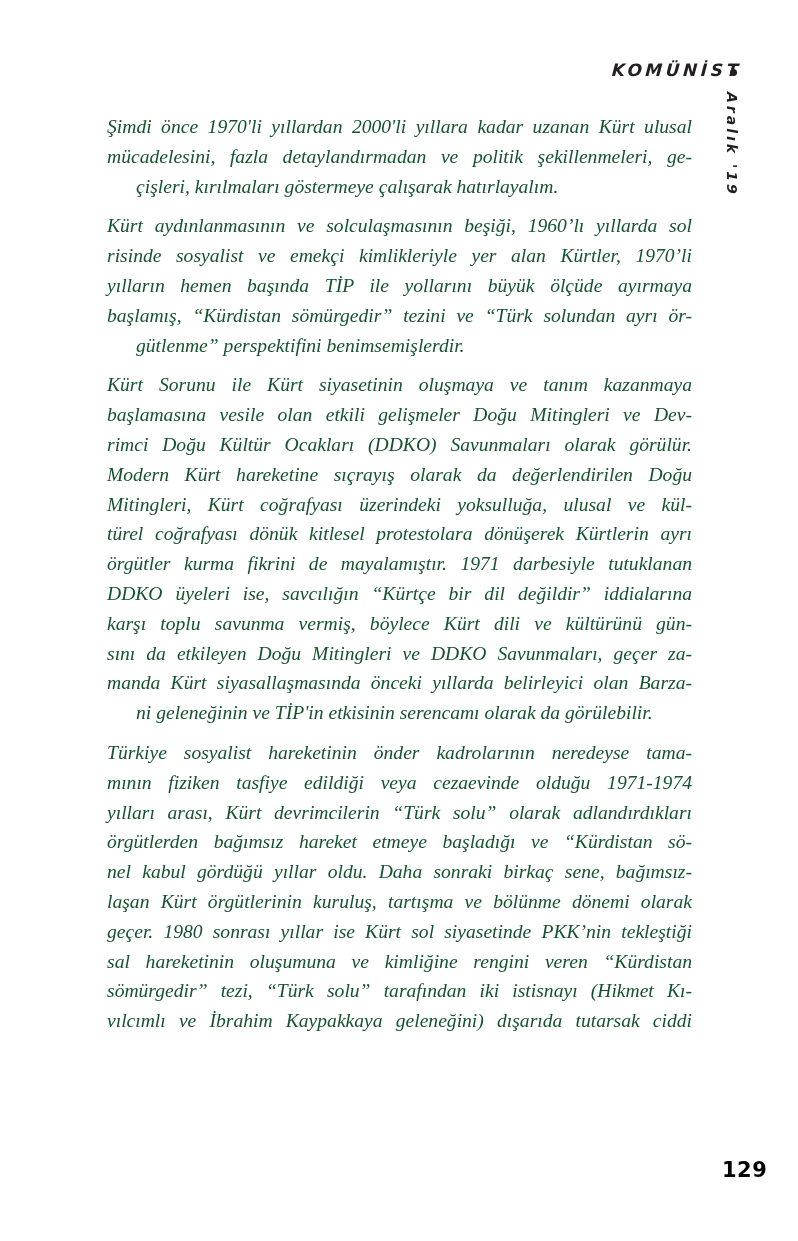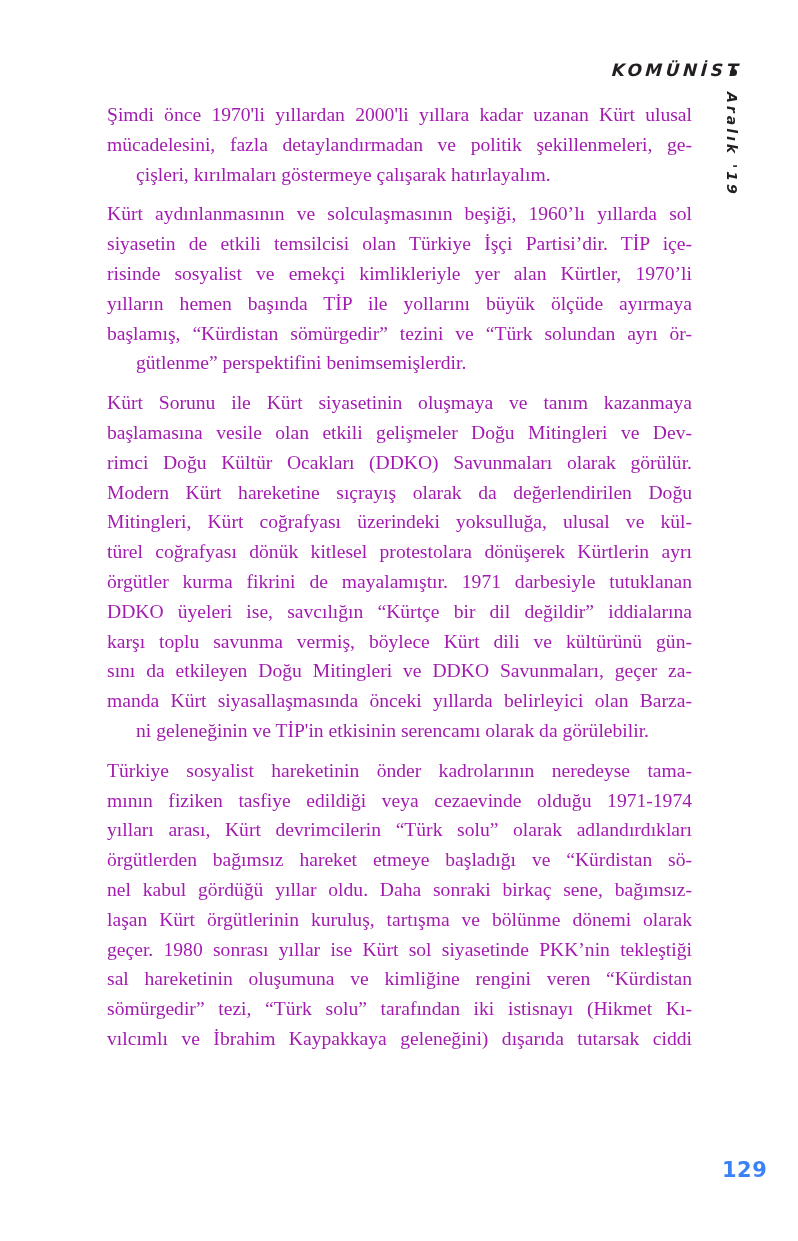--- a/index.html
+++ b/index.html
@@ -43,25 +43,26 @@
       font-family: "DejaVu Sans", sans-serif;
       font-weight: bold;
       font-style: italic;
       font-size: 14px;
       letter-spacing: 3px;
       color: #231f20;
     }
     .content {
       position: absolute;
       left: 107px;
-      top: 100px;
+      top: 112px;
       width: 585px;
       font-family: "DejaVu Serif", "Liberation Serif", serif;
       font-size: 17.6px;
-      color: #a21caf;
+      color: #14532d;
+      font-style: italic;
     }
     .para {
       margin: 0 0 10px 0;
     }
     .line {
       height: 29.8px;
       line-height: 29.8px;
       white-space: nowrap;
       text-align: justify;
       text-align-last: justify;
@@ -72,40 +73,39 @@
       text-align-last: left;
       margin-left: 29px;
     }
     .page-number {
       position: absolute;
       top: 1158px;
       left: 722px;
       font-family: "DejaVu Sans", sans-serif;
       font-size: 21px;
       font-weight: 600;
-      color: #3b82f6;
+      color: #000000;
       letter-spacing: 0.5px;
     }
   </style>
 </head>
 <body>
 
 <div class="header-title">KOMÜNİST</div>
 <div class="header-dot"></div>
 <div class="side-label">Aralık '19</div>
 
 <div class="content">
   <div class="para">
     <div class="line">Şimdi önce 1970'li yıllardan 2000'li yıllara kadar uzanan Kürt ulusal</div>
     <div class="line">mücadelesini, fazla detaylandırmadan ve politik şekillenmeleri, ge-</div>
     <div class="line last">çişleri, kırılmaları göstermeye çalışarak hatırlayalım.</div>
   </div>
   <div class="para">
     <div class="line">Kürt aydınlanmasının ve solculaşmasının beşiği, 1960’lı yıllarda sol</div>
-    <div class="line">siyasetin de etkili temsilcisi olan Türkiye İşçi Partisi’dir. TİP içe-</div>
     <div class="line">risinde sosyalist ve emekçi kimlikleriyle yer alan Kürtler, 1970’li</div>
     <div class="line">yılların hemen başında TİP ile yollarını büyük ölçüde ayırmaya</div>
     <div class="line">başlamış, “Kürdistan sömürgedir” tezini ve “Türk solundan ayrı ör-</div>
     <div class="line last">gütlenme” perspektifini benimsemişlerdir.</div>
   </div>
   <div class="para">
     <div class="line">Kürt Sorunu ile Kürt siyasetinin oluşmaya ve tanım kazanmaya</div>
     <div class="line">başlamasına vesile olan etkili gelişmeler Doğu Mitingleri ve Dev-</div>
     <div class="line">rimci Doğu Kültür Ocakları (DDKO) Savunmaları olarak görülür.</div>
     <div class="line">Modern Kürt hareketine sıçrayış olarak da değerlendirilen Doğu</div>

